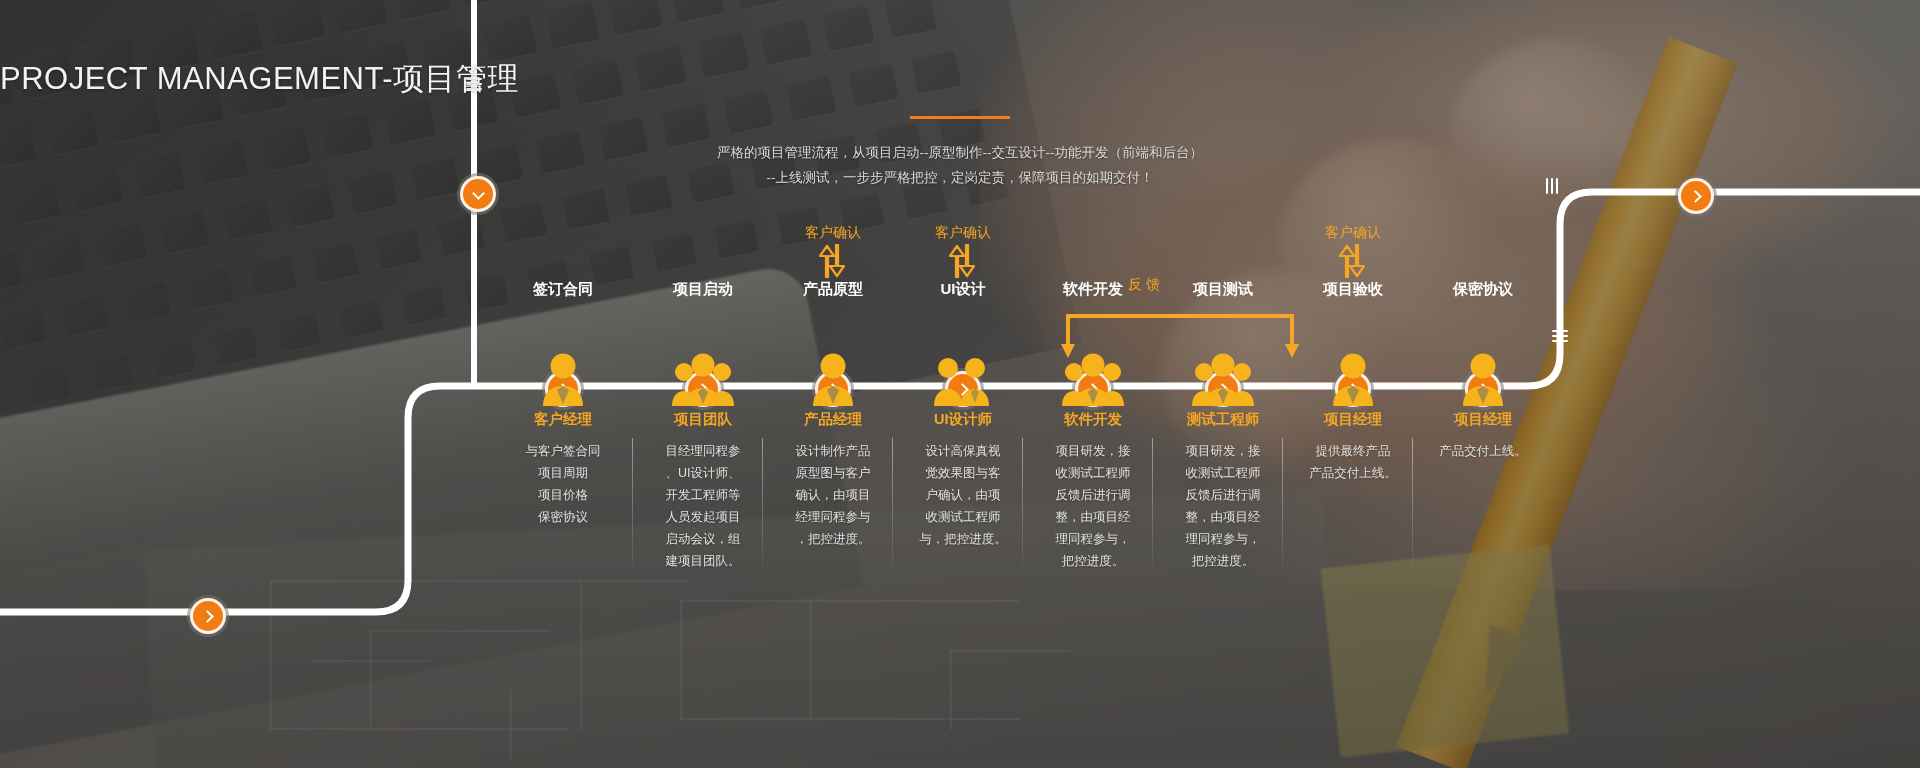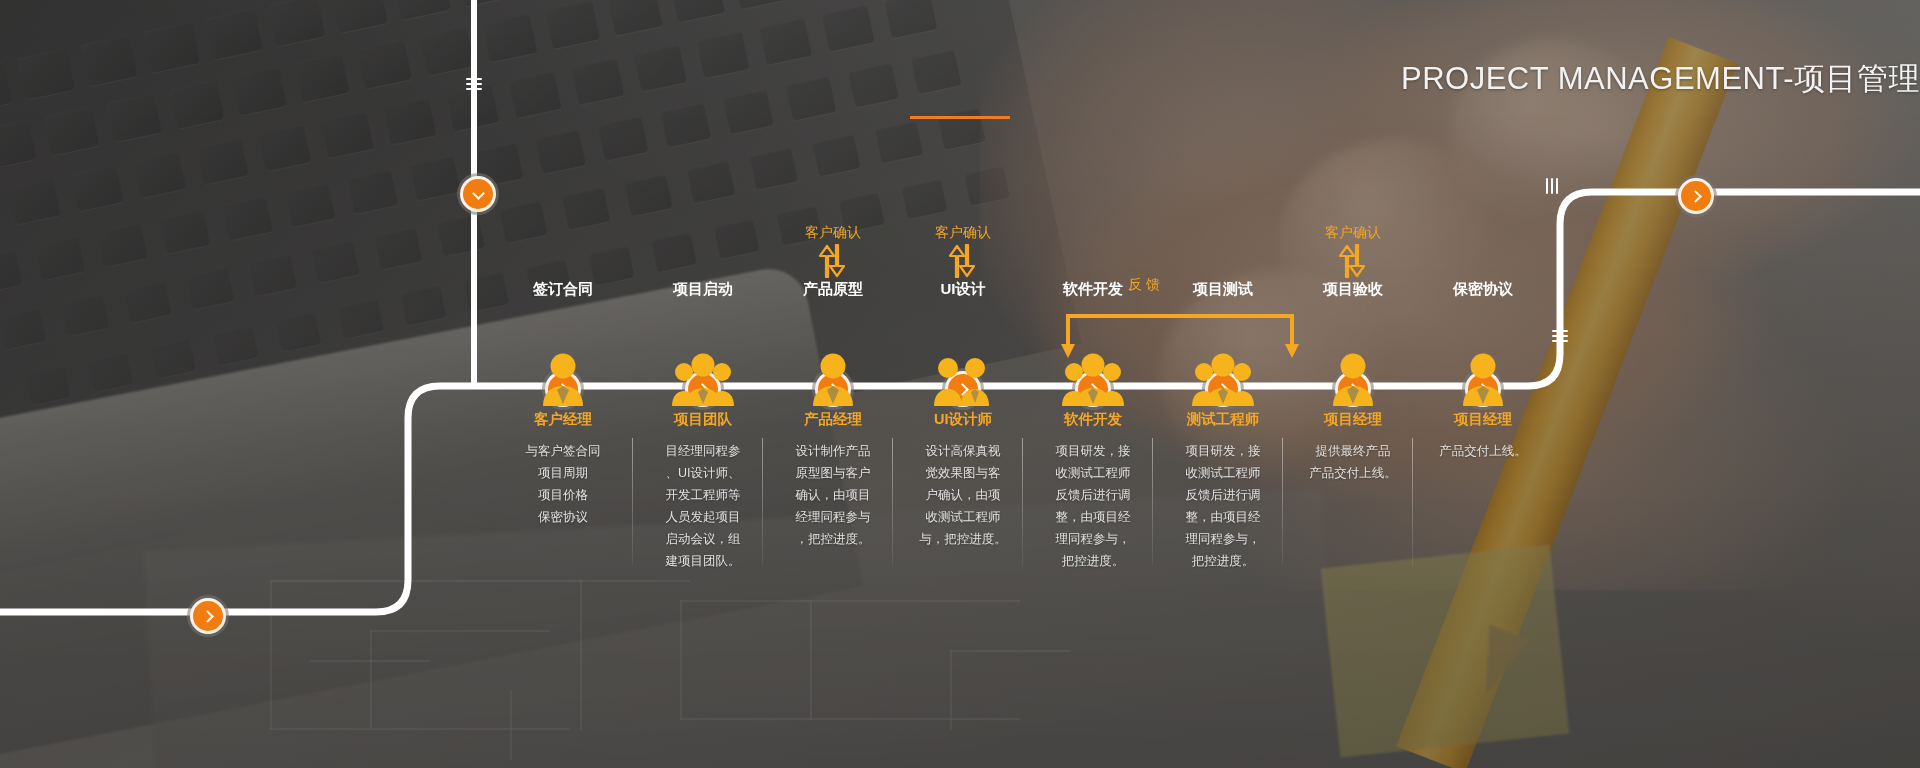--- a/index.html
+++ b/index.html
@@ -96,21 +96,21 @@
   }
 
   
   #rails{position:absolute;inset:0;}
   .tickmark{position:absolute;}
   .tickmark i{position:absolute;background:#fff;border-radius:1px;}
 
   
   #content{position:absolute;inset:0;}
   .title{
-    position:absolute;left:0;right:0;top:58px;text-align:right;
+    position:absolute;left:0;right:0;top:58px;text-align:left;
     color:#f2f2f2;font-size:31px;letter-spacing:.5px;font-weight:400;
     text-shadow:0 1px 3px rgba(0,0,0,.35);
   }
   .title-rule{
     position:absolute;left:50%;transform:translateX(-50%);top:116px;
     width:100px;height:3px;background:#f47b20;
   }
   .subtitle{
     position:absolute;left:50%;transform:translateX(-50%);top:140px;width:720px;
     text-align:center;color:#dcdcdc;font-size:13.5px;line-height:25px;
@@ -301,20 +301,22 @@
 <div class="tickmark" style="left:1552px;top:330px;">
   <i style="left:0;top:0;width:16px;height:2px;"></i>
   <i style="left:0;top:5px;width:16px;height:2px;"></i>
   <i style="left:0;top:10px;width:16px;height:2px;"></i>
 </div>
 
 <div id="content">
   <div class="title">PROJECT MANAGEMENT-项目管理</div>
   <div class="title-rule"></div>
   <div class="subtitle">
+    <div>严格的项目管理流程，从项目启动--原型制作--交互设计--功能开发（前端和后台）</div>
+    <div>--上线测试，一步步严格把控，定岗定责，保障项目的如期交付！</div>
   </div>
 
   <div class="feedback-label" id="feedback-label" style="left: 1128px; top: 276px;">反 馈</div>
   <svg id="feedback-bracket" style="position:absolute;left:1060px;top:308px;" width="240" height="56">
     <path d="M 8 28 L 8 8 L 232 8 L 232 28" stroke="#f5a623" stroke-width="4" fill="none"></path>
     <path d="M 8 24 L 8 38" stroke="#f5a623" stroke-width="4" fill="none"></path>
     <path d="M 232 24 L 232 38" stroke="#f5a623" stroke-width="4" fill="none"></path>
     <polygon points="1,36 15,36 8,50" fill="#f5a623"></polygon>
     <polygon points="225,36 239,36 232,50" fill="#f5a623"></polygon>
   </svg>

